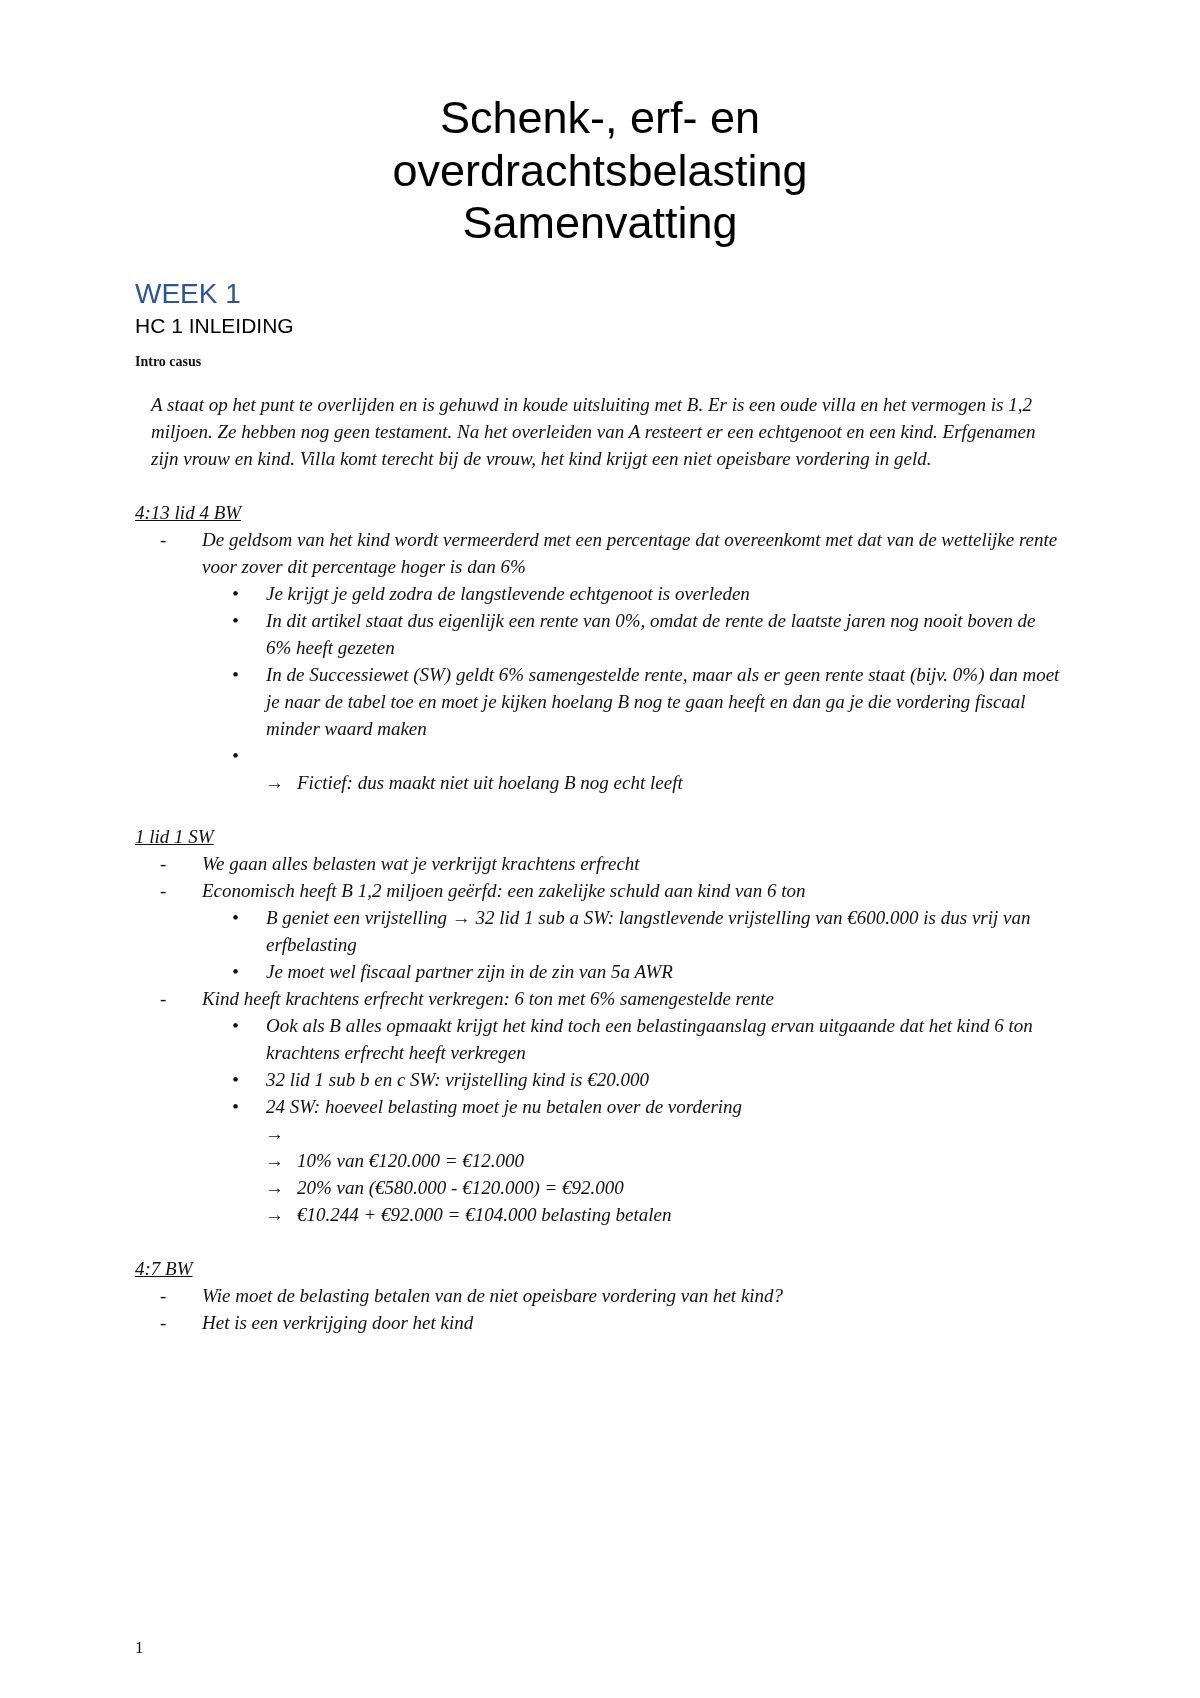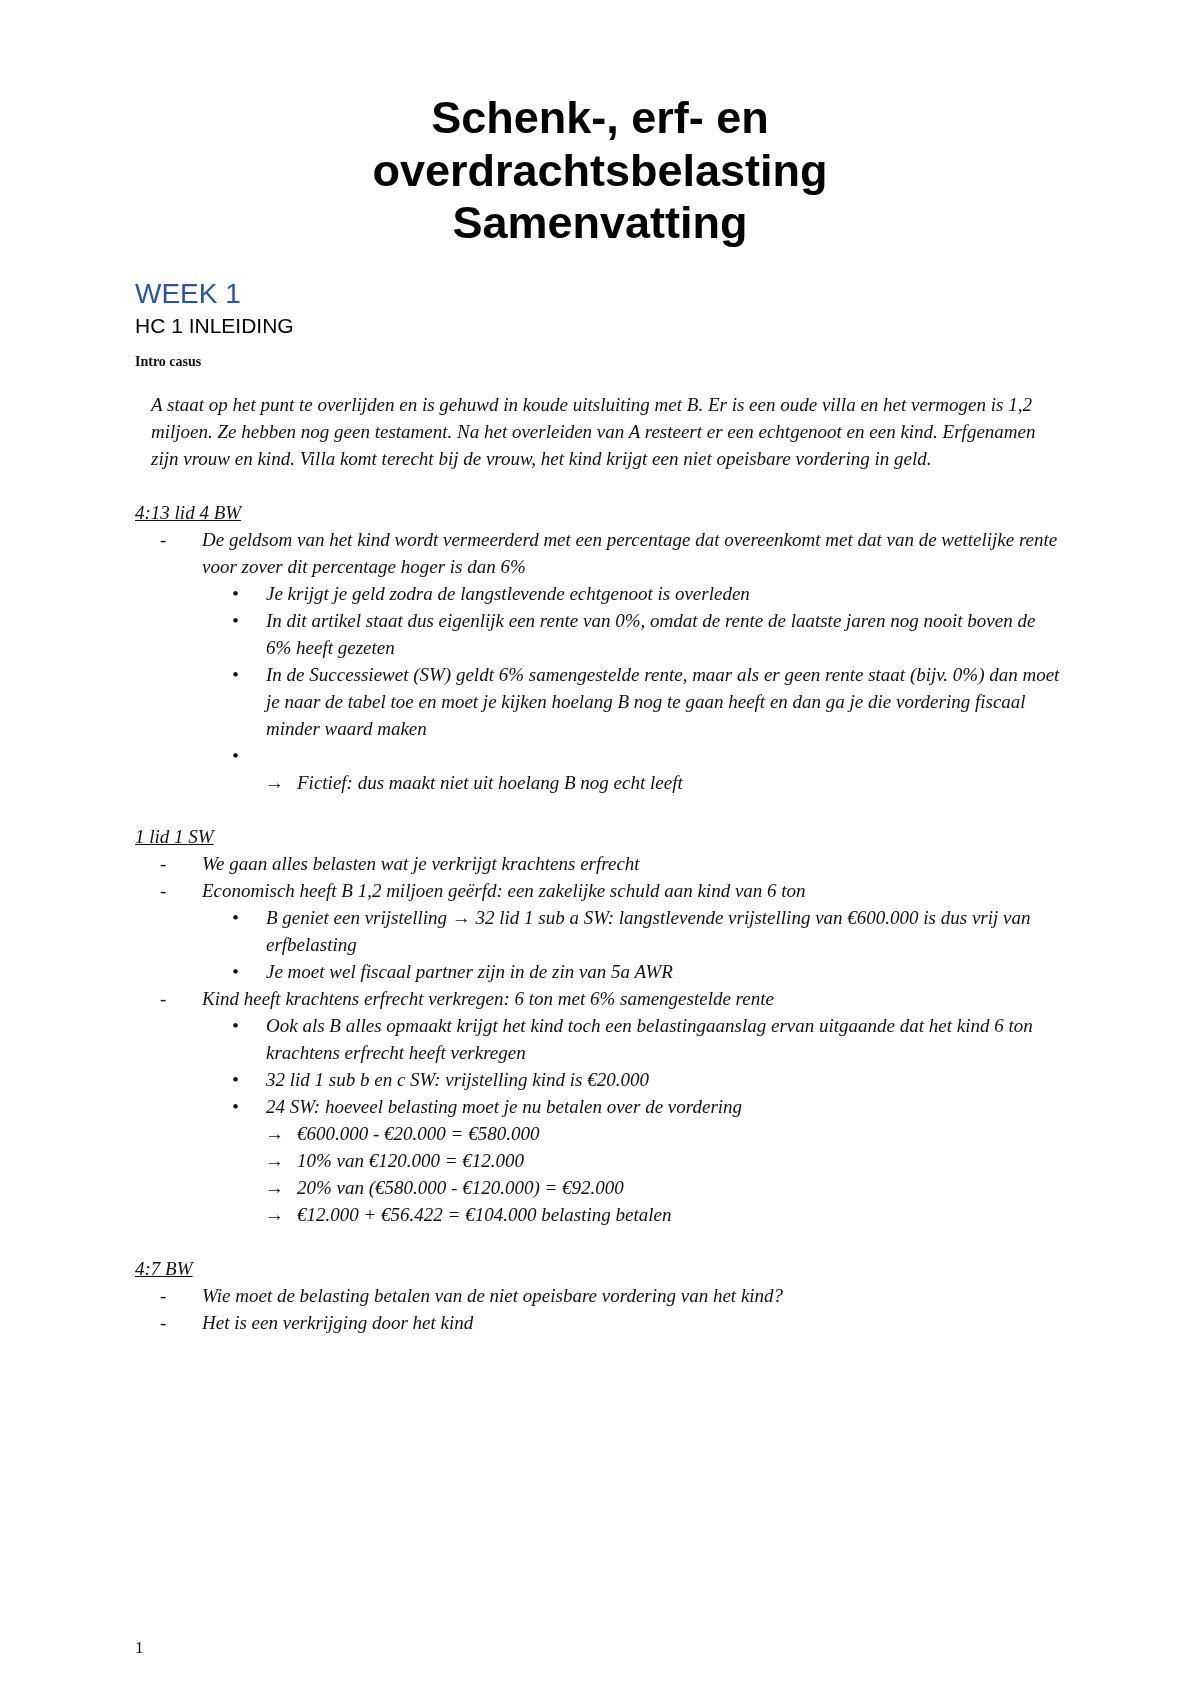--- a/index.html
+++ b/index.html
@@ -10,21 +10,21 @@
     margin: 0 auto;
     background: #ffffff;
     box-sizing: border-box;
     padding: 92px 135px 0 135px;
     font-family: "Liberation Serif", serif;
     color: #111;
     overflow: hidden;
   }
   .doc-title {
     font-family: "Liberation Sans", sans-serif;
-    font-weight: 700;
+    font-weight: 400;
     font-size: 45px;
     line-height: 1.17;
     text-align: center;
     max-width: 640px;
     margin: 0 auto 28px auto;
     color: #000;
   }
   .week-heading {
     font-family: "Liberation Sans", sans-serif;
     font-weight: 400;
@@ -152,33 +152,32 @@
     <div class="li bullet">
       <span class="marker">•</span>
       <span class="text">32 lid 1 sub b en c SW: vrijstelling kind is €20.000</span>
     </div>
     <div class="li bullet">
       <span class="marker">•</span>
       <span class="text">24 SW: hoeveel belasting moet je nu betalen over de vordering</span>
     </div>
     <div class="li arrow">
       <span class="marker">→</span>
-      <span class="text">€600.000 - €20.000 = €580.000</span>
     </div>
     <div class="li arrow">
       <span class="marker">→</span>
       <span class="text">10% van €120.000 = €12.000</span>
     </div>
     <div class="li arrow">
       <span class="marker">→</span>
       <span class="text">20% van (€580.000 - €120.000) = €92.000</span>
     </div>
     <div class="li arrow">
       <span class="marker">→</span>
-      <span class="text">€12.000 + €56.422 = €104.000 belasting betalen</span>
+      <span class="text">€10.244 + €92.000 = €104.000 belasting betalen</span>
     </div>
   </div>
 
   <div class="section">
     <p class="section-heading">4:7 BW</p>
     <div class="li dash">
       <span class="marker">-</span>
       <span class="text">Wie moet de belasting betalen van de niet opeisbare vordering van het kind?</span>
     </div>
     <div class="li dash">

